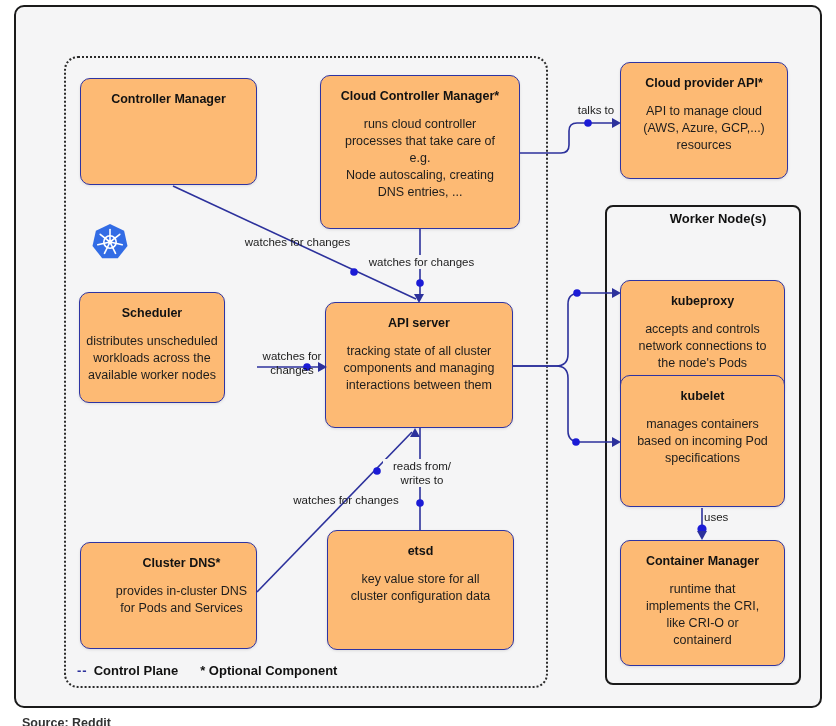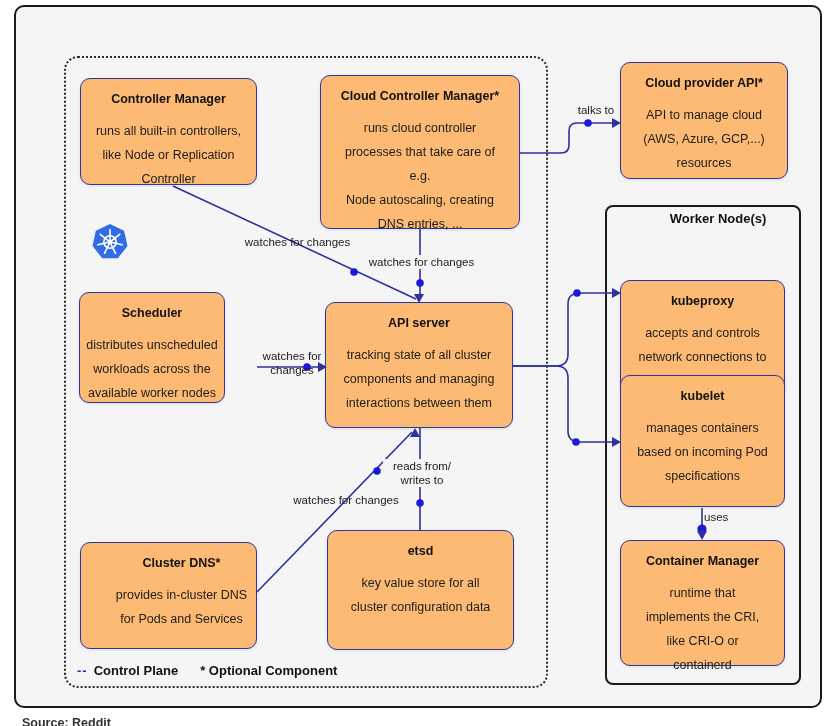--- a/index.html
+++ b/index.html
@@ -25,21 +25,21 @@
   .worker-title{
     position:absolute;left:605px;top:211px;width:226px;text-align:center;
     font-weight:bold;font-size:13px;color:#111;
   }
   .node{
     position:absolute;background:#fdba74;border:1.6px solid #2e34a3;
     border-radius:10px;box-sizing:border-box;text-align:center;
     padding:13px 6px 8px 6px;box-shadow:0 1px 3px rgba(0,0,0,0.10);
   }
   .node-title{font-weight:bold;font-size:12.5px;margin-bottom:13px;color:#121212;}
-  .node-body{font-size:12.5px;line-height:24px;white-space:pre-line;color:#1d1d1d;}
+  .node-body{font-size:12.5px;line-height:17px;white-space:pre-line;color:#1d1d1d;}
   .n-cm{left:80px;top:78px;width:177px;height:107px;}
   .n-ccm{left:320px;top:75px;width:200px;height:154px;}
   .n-cpa{left:620px;top:62px;width:168px;height:117px;}
   .n-sched{left:79px;top:292px;width:146px;height:111px;}
   .n-api{left:325px;top:302px;width:188px;height:126px;}
   .n-dns{left:80px;top:542px;width:177px;height:107px;padding-left:32px;}
   .n-etsd{left:327px;top:530px;width:187px;height:120px;}
   .n-kproxy{left:620px;top:236px;width:165px;height:116px;margin-top:44px;}
   .n-klet{left:620px;top:375px;width:165px;height:132px;}
   .n-crt{left:620px;top:540px;width:165px;height:126px;}
@@ -71,23 +71,20 @@
 
 <div class="outer-frame"></div>
 
 <div class="control-plane-frame"></div>
 
 <div class="worker-frame"></div>
 <div class="worker-title">Worker Node(s)</div>
 
 <div class="node n-cm">
   <div class="node-title">Controller Manager</div>
-  <div class="node-body">runs all built-in controllers,
-like Node or Replication
-Controller</div>
 </div>
 
 <div class="node n-ccm">
   <div class="node-title">Cloud Controller Manager*</div>
   <div class="node-body">runs cloud controller
 processes that take care of
 e.g.
 Node autoscaling, creating
 DNS entries, ...</div>
 </div>

